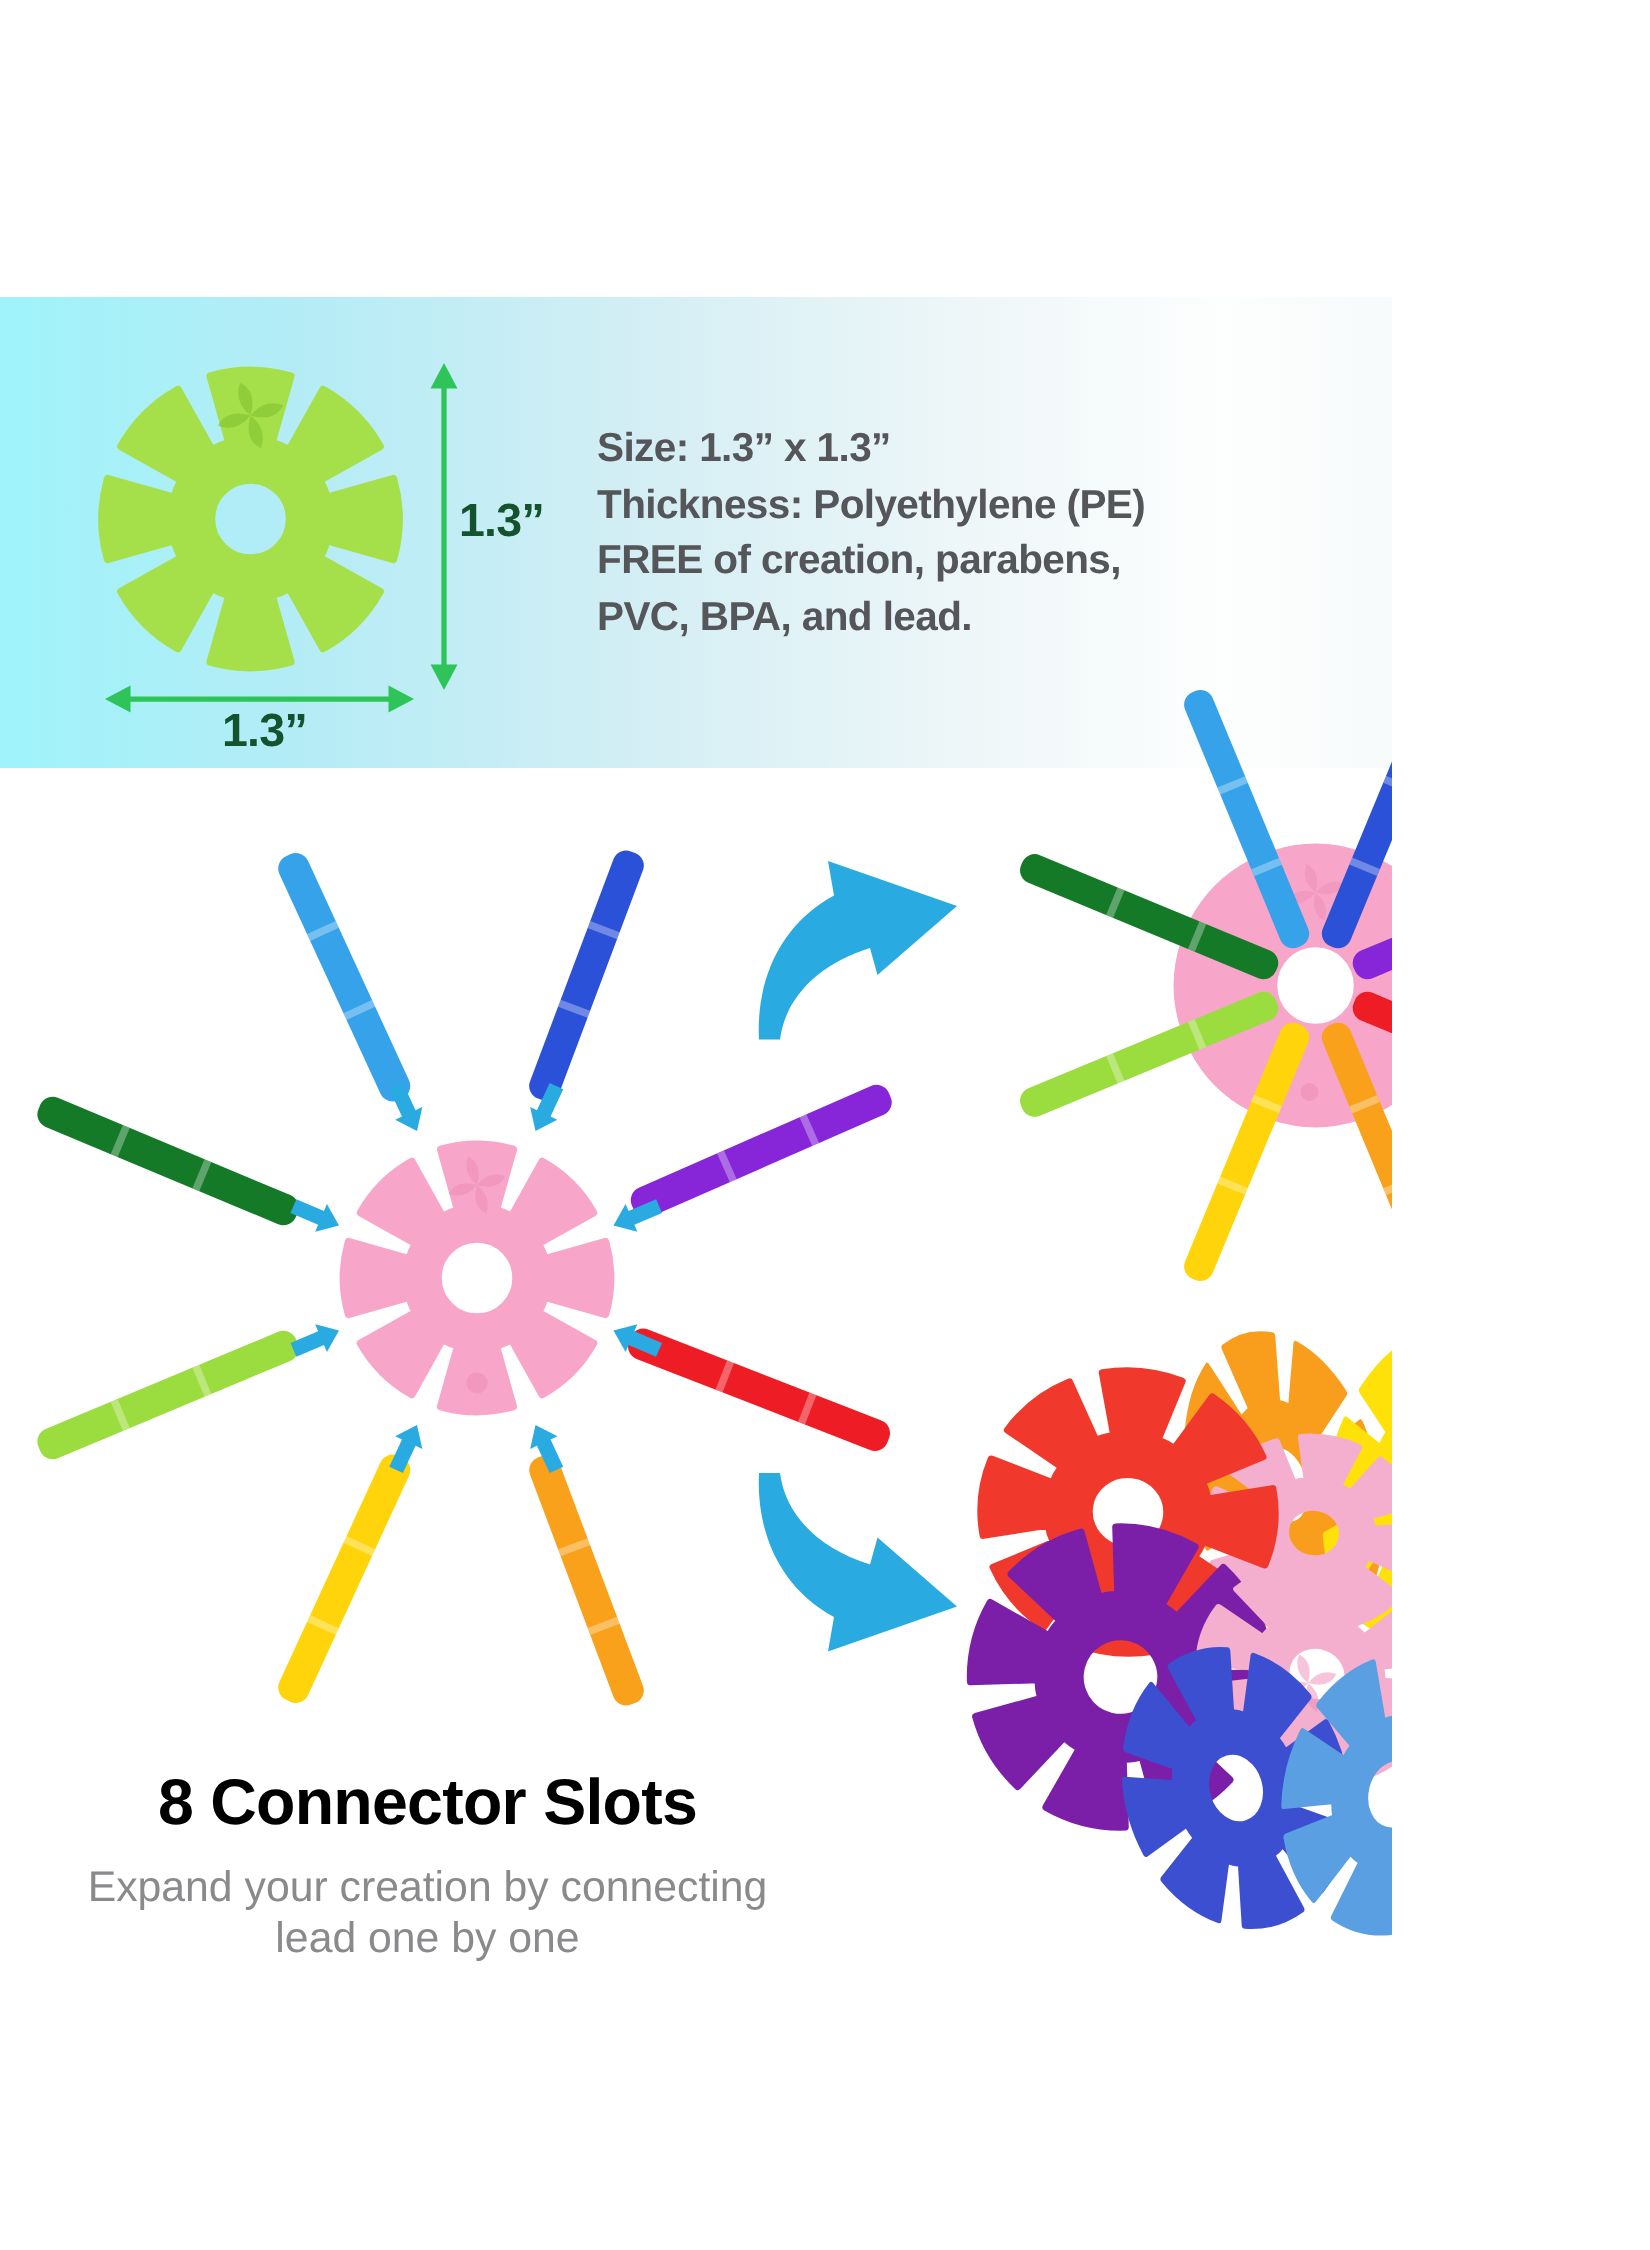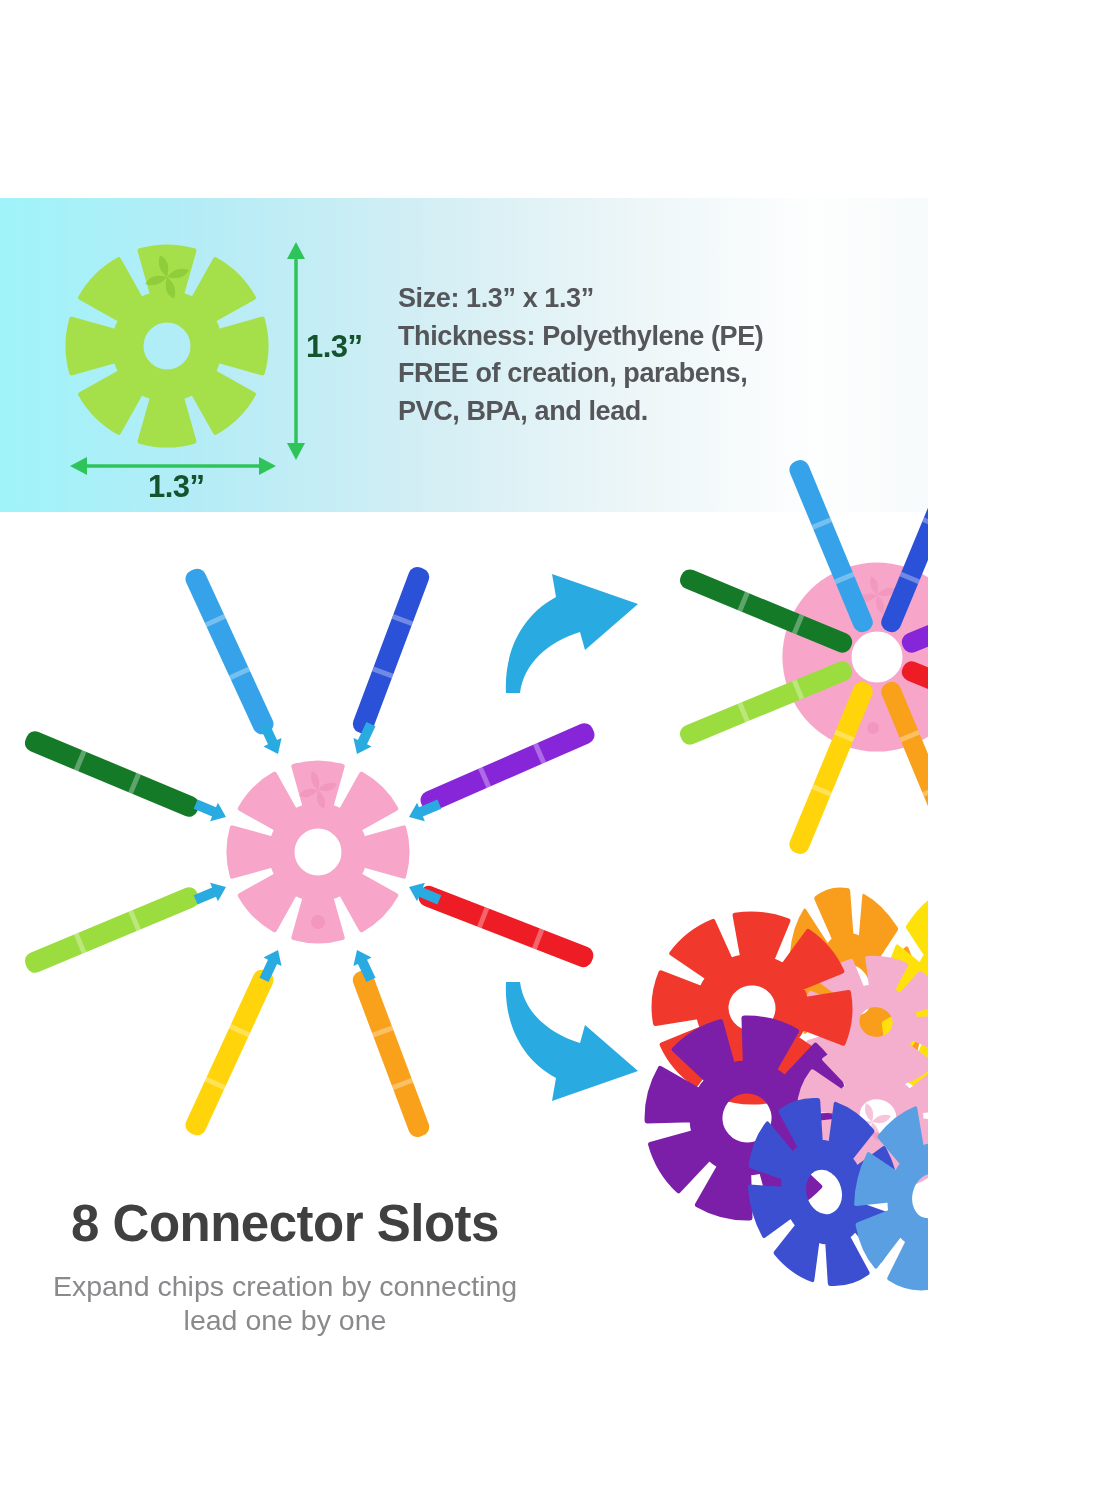--- a/index.html
+++ b/index.html
@@ -7,21 +7,21 @@
           font-family:"Liberation Sans",sans-serif;}
   .banner{position:absolute;left:0;top:198px;width:1100px;height:314px;
           background:linear-gradient(90deg,#9ff3fa 0%,#b4ecf6 18%,#d2eef4 38%,#edf6f8 58%,#fdfefe 74%,#f5f9fa 88%,#e9f0f3 100%);}
   .gfx{position:absolute;left:0;top:0;width:1100px;height:1500px;}
   .spec{position:absolute;left:398px;top:280px;color:#55565a;font-size:27px;font-weight:700;
         line-height:37.5px;letter-spacing:-0.4px;white-space:nowrap;}
   .dimlabel{position:absolute;color:#14532d;font-size:31px;font-weight:700;letter-spacing:-0.5px;}
   .dimlabel.vert{left:306px;top:329px;}
   .dimlabel.horz{left:148px;top:469px;}
   .caption{position:absolute;left:35px;top:1178px;width:500px;text-align:center;}
-  .caption h2{margin:16px;font-size:51px;font-weight:700;color:#404040;letter-spacing:-0.5px;}
+  .caption h2{margin:0;font-size:43px;font-weight:700;color:#000000;letter-spacing:-0.5px;}
   .caption .sub{margin-top:14px;font-size:28.5px;font-weight:400;color:#8a8a8d;line-height:34px;}
   .gear{stroke-width:5;stroke-linejoin:round;}
   .notch{fill:#ffffff;opacity:0.32;}
 </style>
 </head>
 <body>
 
 <div class="canvas">
 
   <div class="banner"></div>
@@ -197,18 +197,18 @@
     <div>FREE of creation, parabens,</div>
     <div>PVC, BPA, and lead.</div>
   </div>
 
   <span class="dimlabel vert">1.3”</span>
   <span class="dimlabel horz">1.3”</span>
 
   <div class="caption">
     <h2>8 Connector Slots</h2>
     <div class="sub">
-      <div>Expand chips creation by connecting</div>
+      <div>Expand your creation by connecting</div>
       <div>lead one by one</div>
     </div>
   </div>
 
 </div>
 
 </body></html>

